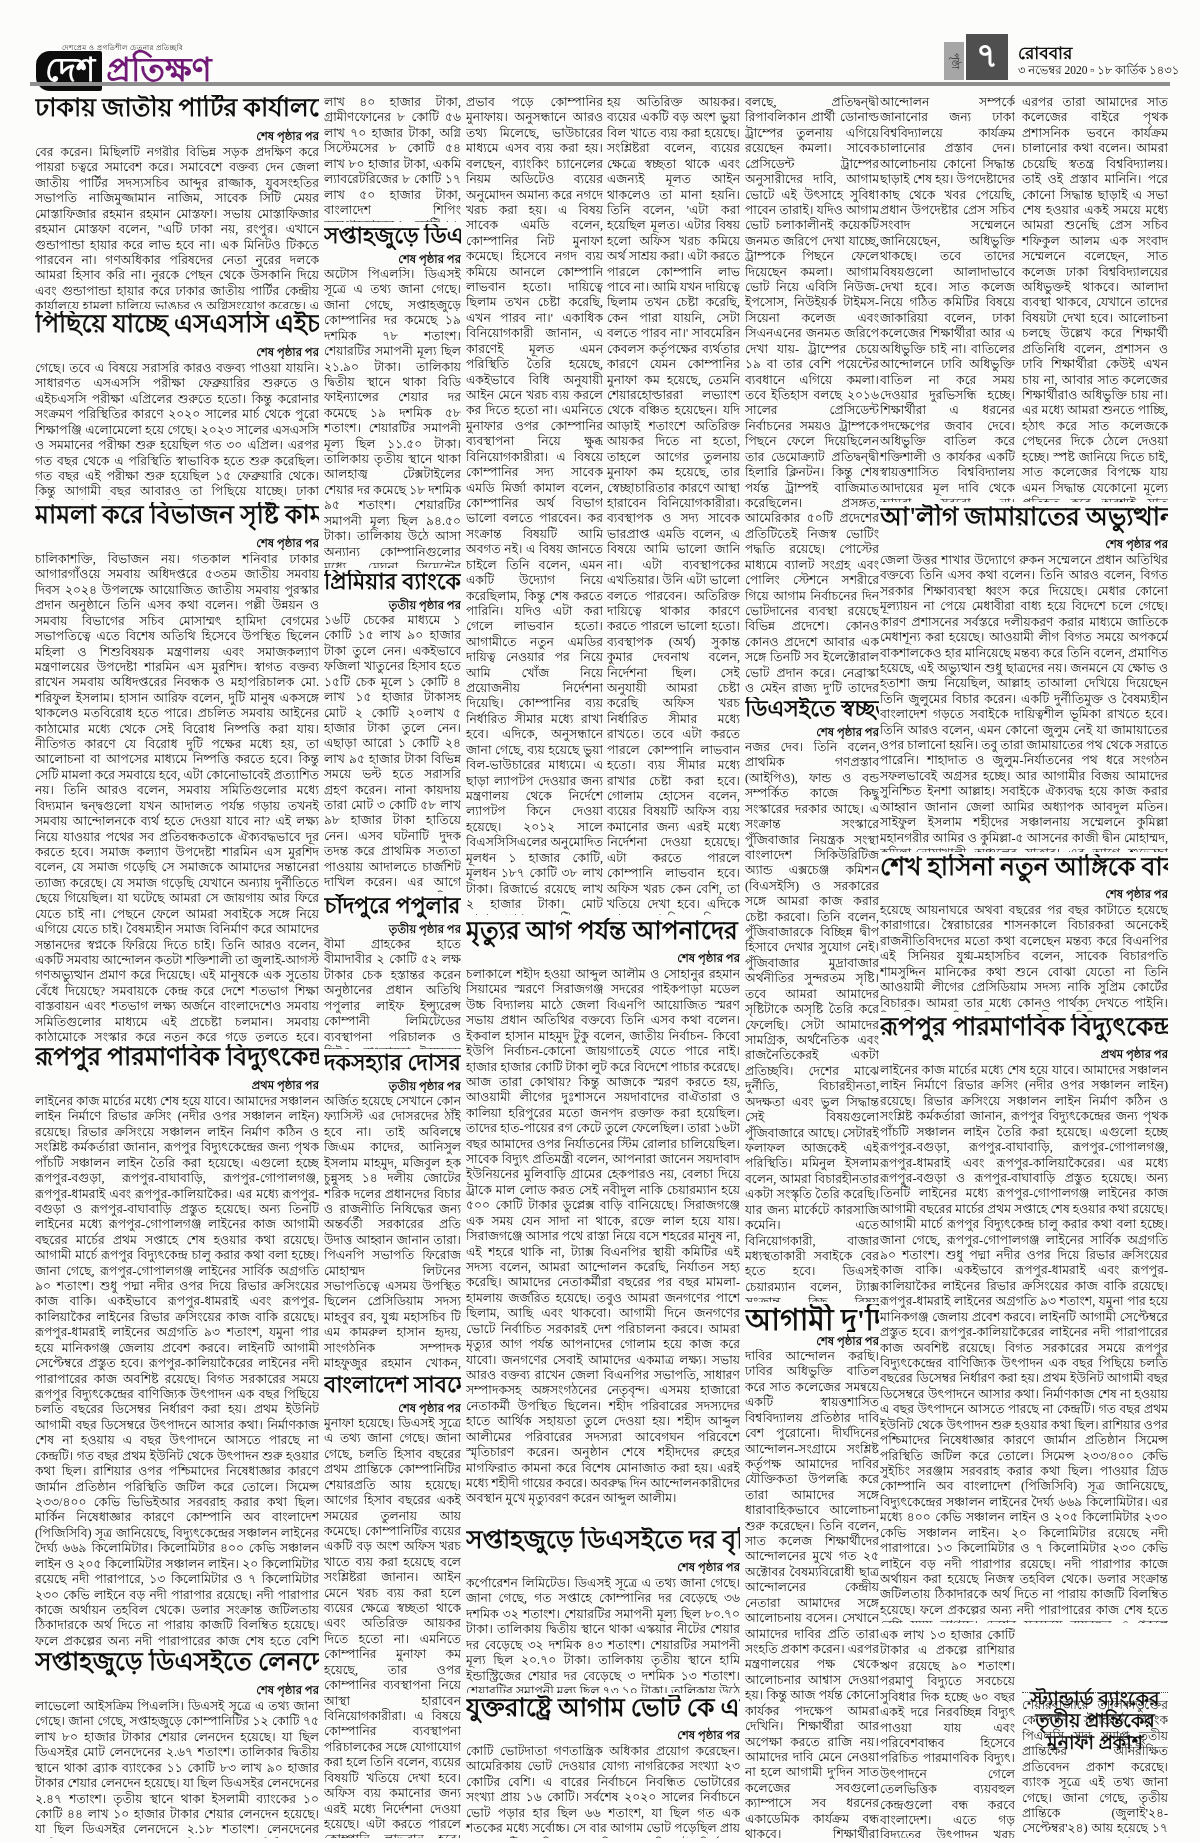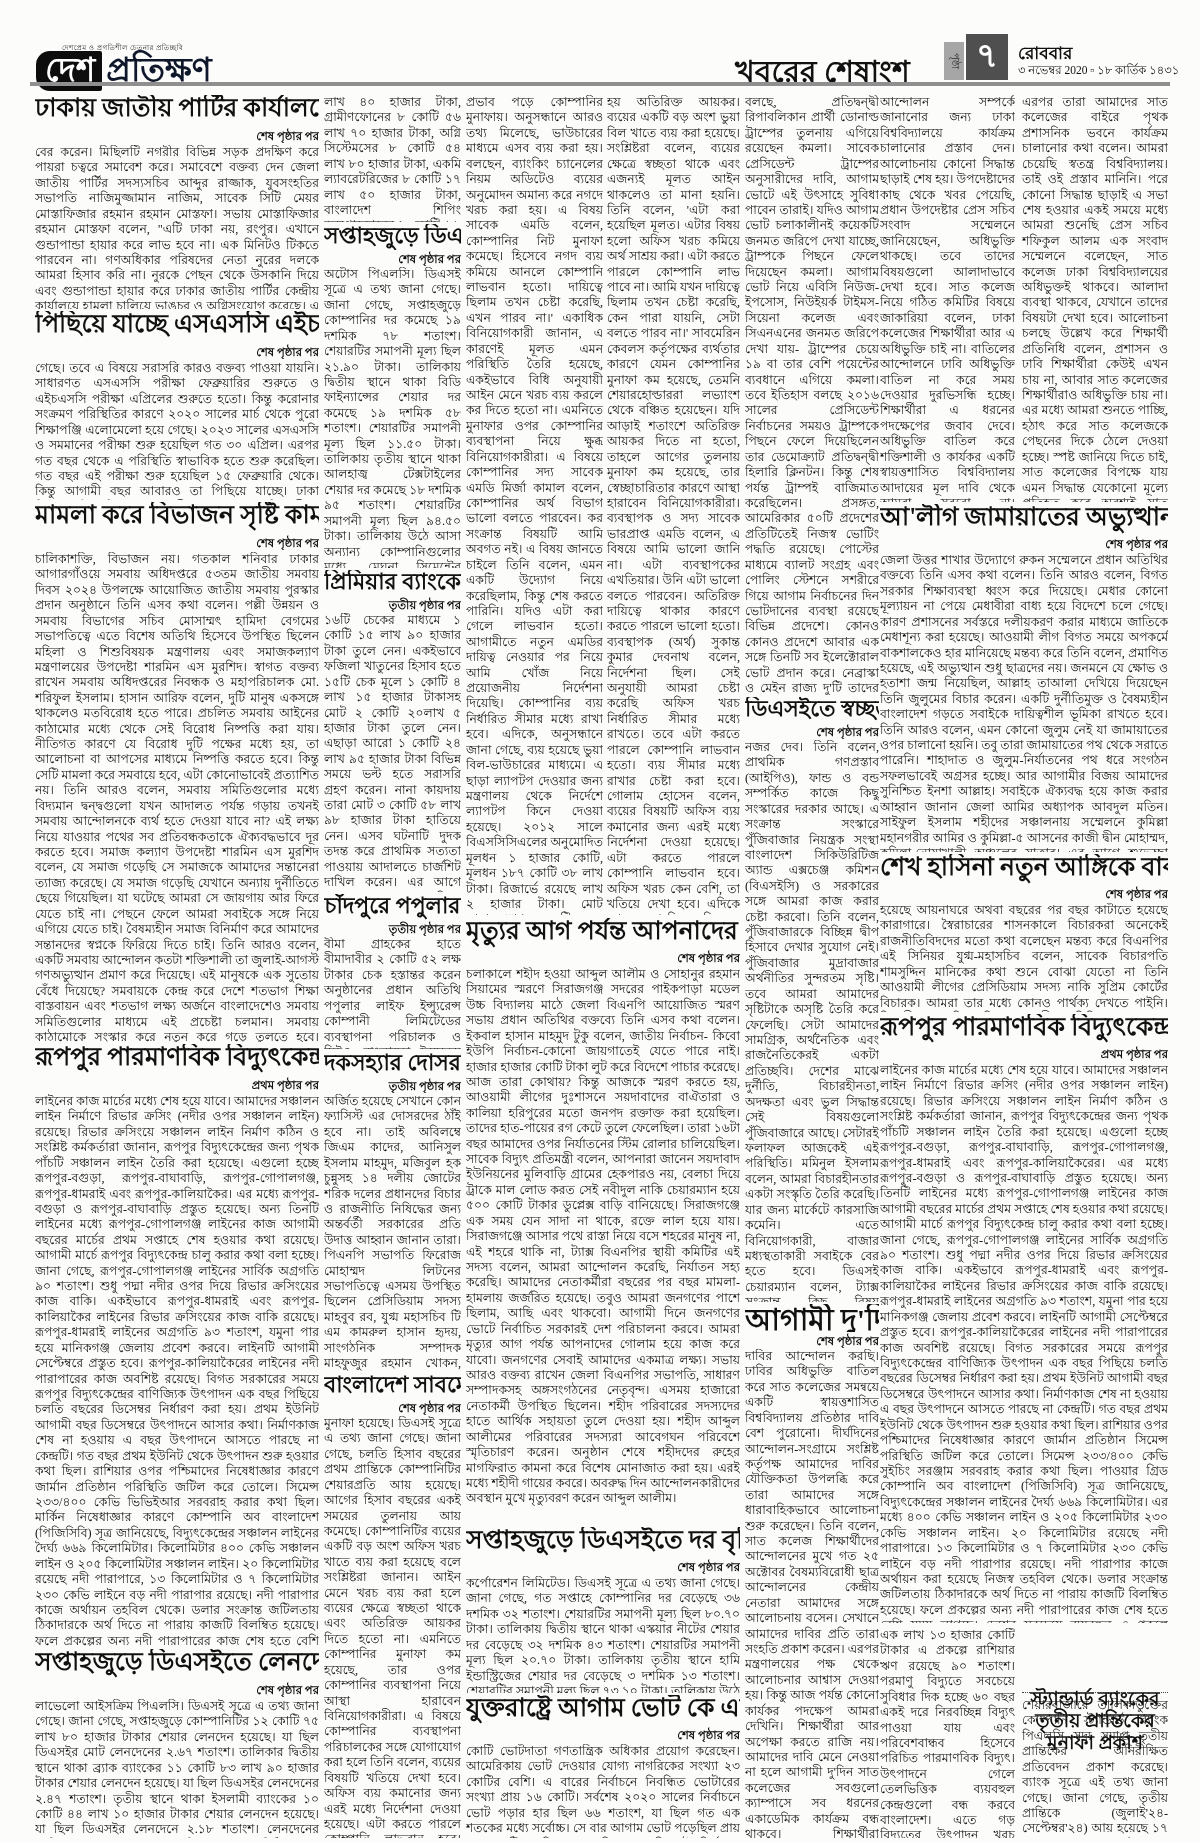--- a/index.html
+++ b/index.html
@@ -4,21 +4,21 @@
 <style>
   html,body{margin:0;padding:0;background:#e8e8e4;}
   #page{position:relative;width:1200px;height:1843px;background:#fcfcfa;margin:0 auto;
         font-family:Liberation Serif, serif;color:#111;overflow:hidden;}
   
   .hdr-rule{position:absolute;left:30px;top:82px;width:1140px;height:4px;background:#8f8f8f;}
   .logo-wrap{position:absolute;left:36px;top:42px;}
   .logo-tag{font-size:7px;color:#222;letter-spacing:.5px;margin-left:26px;}
   .logo-main{font-size:33px;font-weight:bold;line-height:1;white-space:nowrap;}
   .logo-black{background:#0d0d0d;color:#fff;padding:1px 7px 3px 9px;border-radius:14px 2px 2px 14px;}
-  .logo-rest{color:#0f172a;padding-left:4px;}
+  .logo-rest{color:#701a75;padding-left:4px;}
   .sec-title{position:absolute;left:735px;top:48px;font-size:30px;font-weight:bold;white-space:nowrap;}
   .pg-label{position:absolute;left:944px;top:42px;width:20px;height:38px;background:#a6a6a6;
             color:#2b2b2b;font-size:10px;display:flex;align-items:center;justify-content:center;
             writing-mode:vertical-rl;}
   .pg-num{position:absolute;left:966px;top:34px;width:42px;height:46px;background:#4f4f4f;color:#fff;
           font-size:34px;font-weight:bold;display:flex;align-items:center;justify-content:center;}
   .date-day{position:absolute;left:1018px;top:40px;font-size:17px;font-weight:bold;}
   .date-line{position:absolute;left:1018px;top:62px;font-size:11.5px;white-space:nowrap;}
   
   .abs{position:absolute;overflow:hidden;}
@@ -32,21 +32,20 @@
 </style>
 </head>
 <body>
 
 <div id="page">
 
   <div class="logo-wrap">
     <div class="logo-tag">দেশপ্রেম ও প্রগতিশীল চেতনার প্রতিচ্ছবি</div>
     <div class="logo-main"><span class="logo-black">দেশ</span><span class="logo-rest">প্রতিক্ষণ</span></div>
   </div>
-  <div class="sec-title">খবরের শেষাংশ</div>
   <div class="pg-label">পৃষ্ঠা</div>
   <div class="pg-num">৭</div>
   <div class="date-day">রোববার</div>
   <div class="date-line">৩ নভেম্বর 2020 ▫ ১৮ কার্তিক ১৪৩১</div>
   <div class="hdr-rule"></div>
 
   <div class="abs hl hl-xl" style="left:35px;top:95px;width:284px;height:32px;">ঢাকায় জাতীয় পার্টির কার্যালয়ে হামলার</div>
   <div class="abs slug" style="left:35px;top:128px;width:284px;height:15px;">শেষ পৃষ্ঠার পর</div>
   <div class="abs bd" style="left:35px;top:145px;width:284px;height:164px;">বের করেন। মিছিলটি নগরীর বিভিন্ন সড়ক প্রদক্ষিণ করে পায়রা চত্বরে সমাবেশ করে। সমাবেশে বক্তব্য দেন জেলা জাতীয় পার্টির সদস্যসচিব আব্দুর রাজ্জাক, যুবসংহতির সভাপতি নাজিমুজ্জামান নাজিম, সাবেক সিটি মেয়র মোস্তাফিজার রহমান রহমান মোস্তফা। সভায় মোস্তাফিজার রহমান মোস্তফা বলেন, "এটি ঢাকা নয়, রংপুর। এখানে গুন্ডাপান্ডা হায়ার করে লাভ হবে না। এক মিনিটও টিকতে পারবেন না। গণঅধিকার পরিষদের নেতা নুরের দলকে আমরা হিসাব করি না। নুরকে পেছন থেকে উসকানি দিয়ে এবং গুন্ডাপান্ডা হায়ার করে ঢাকার জাতীয় পার্টির কেন্দ্রীয় কার্যালয়ে হামলা চালিয়ে ভাঙচুর ও অগ্নিসংযোগ করেছে। এ ঘটনার মধ্য দিয়ে গণতান্ত্রিক বিধি ব্যবস্থার ওপর কুঠারাঘাত করা হয়েছে। ঢাকায় যে তাণ্ডব চালানো হয়েছে তার জবাব দেশের জনগণ একদিন দেবে। এ জন্য প্রস্তুত থাকুন।" সভায় অন্য নেতৃবৃন্দ হুঁশিয়ারি উচ্চারণ করে বলেন, "রংপুরে জাতীয় পার্টি ২৪ ঘণ্টা দলীয় কার্যালয়ে অবস্থান করবে। আমরা এরশাদের সৈনিক, এসব হুমকি-ধামকি দেখিয়ে পার পাওয়া যাবে না।"</div>
 

